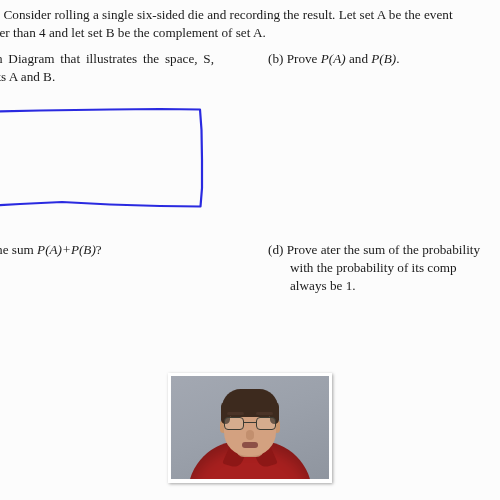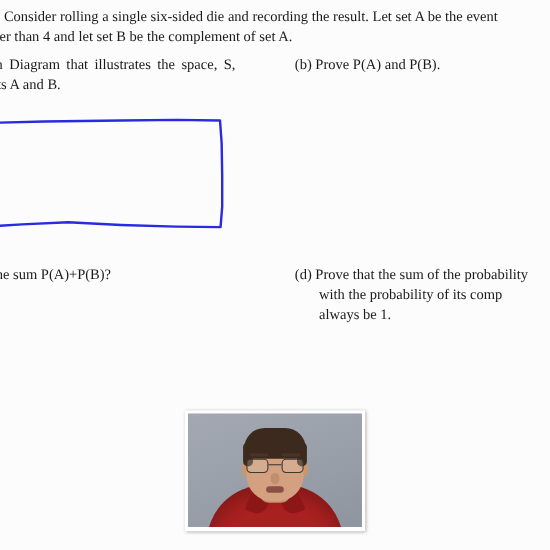--- a/index.html
+++ b/index.html
@@ -72,21 +72,21 @@
     font-size: 13.2px;
     line-height: 18px;
     text-align: justify;
   }
   .col-right-d .hang {
     display: block;
     padding-left: 22px;
     text-indent: -22px;
   }
   .col-right-d .indent { display: block; padding-left: 22px; }
-  .mathp { }
+  .mathp { font-style: italic; }
 
   
   .ink-layer {
     position: absolute;
     left: 0;
     top: 0;
     width: 500px;
     height: 500px;
     pointer-events: none;
   }
@@ -281,21 +281,21 @@
     <span class="mathp">P(B)</span><span>.</span>
   </div>
 
   <div class="col-left-c">
     <span>rue of the sum</span>
     <span class="mathp">P(A)+P(B)</span><span>?</span>
   </div>
 
   <div class="col-right-d">
     <span class="hang"><span>(d)</span>
-      <span>Prove that the sum of the probability</span></span>
+      <span>Prove ater the sum of the probability</span></span>
     <span class="indent">with  the  probability  of  its  comp</span>
     <span class="indent">always be 1.</span>
   </div>
 
   <svg class="ink-layer" viewBox="0 0 500 500">
     <path d="M -22 112 L 40 110.5 L 110 109.5 L 160 109 L 200 109.5
              L 201.5 130 L 202 160 L 202 188 L 200.5 206.5
              L 160 206 L 110 204.5 L 62 202 L 20 204 L -22 206.5" fill="none" stroke="#2a2ae0" stroke-width="2.2" stroke-linecap="round" stroke-linejoin="round"></path>
   </svg>
 

